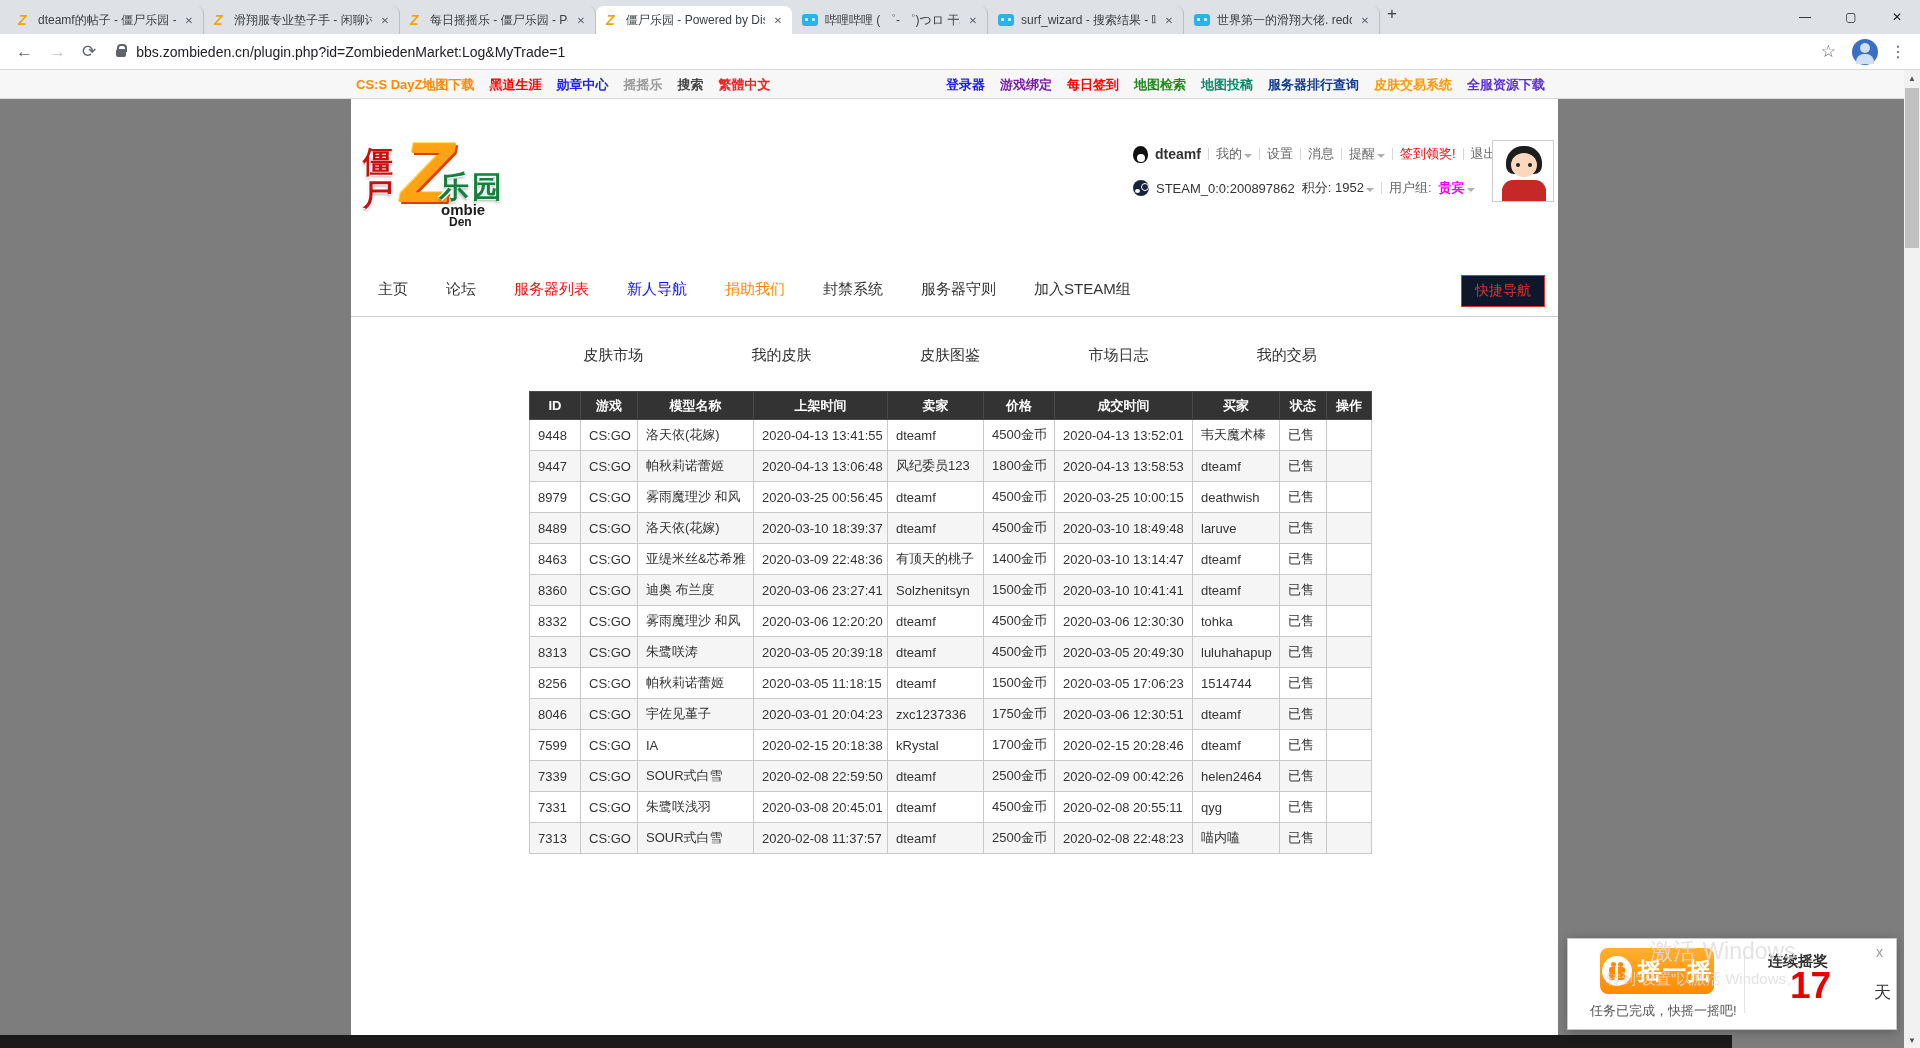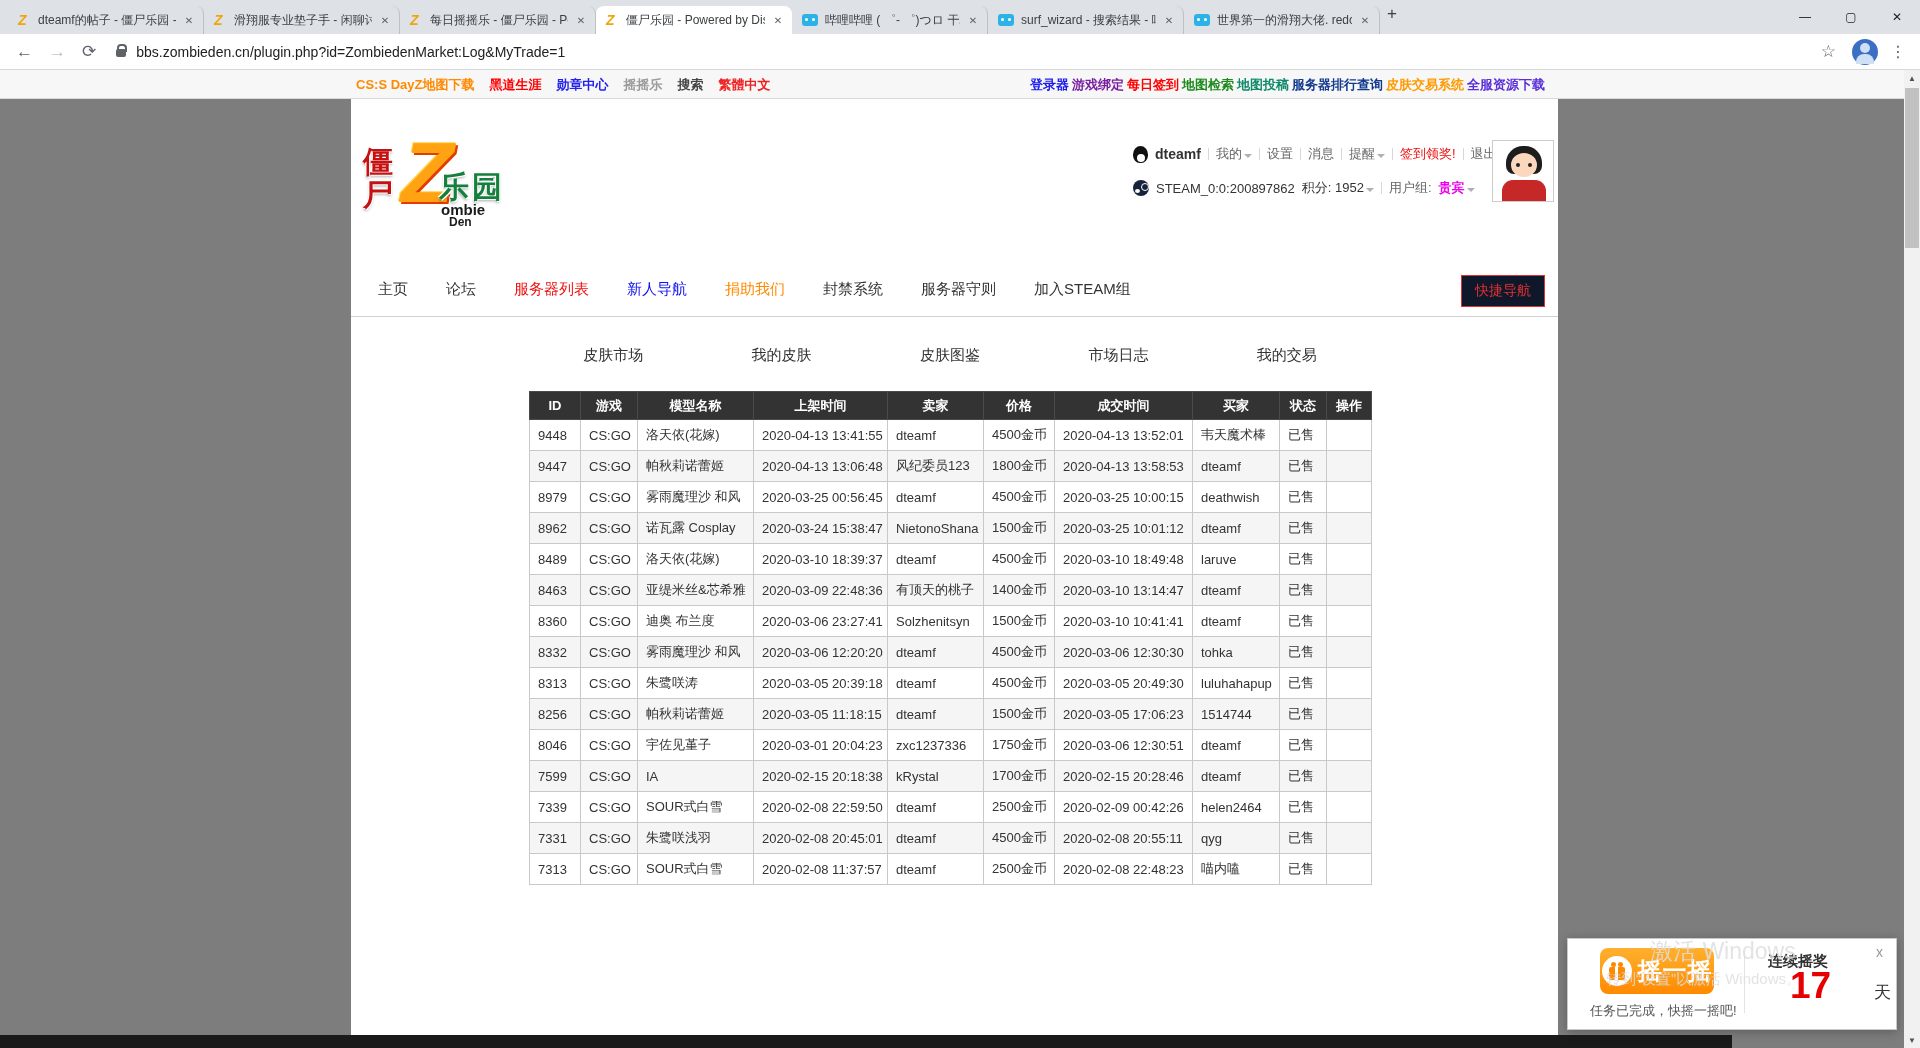--- a/index.html
+++ b/index.html
@@ -37,21 +37,21 @@
   .star { font-size:17px; color:#5f6368; margin-right:16px; }
   .profile-chip { width:26px; height:26px; border-radius:50%; background:#3b6fc4; margin-right:12px; position:relative; }
   .profile-chip::before { content:''; position:absolute; left:8px; top:4px; width:10px; height:10px; background:#cfe0f5; border-radius:50%; }
   .profile-chip::after { content:''; position:absolute; left:4px; top:15px; width:18px; height:10px; background:#cfe0f5; border-radius:8px 8px 0 0; }
   .kebab { font-size:16px; color:#5f6368; margin-right:14px; }
 
   
   .menustrip { position:absolute; left:0; top:70px; width:1920px; height:29px; background:#f7f7f7;
                border-bottom:1px solid #d9d9d9; font-size:13px; font-weight:bold; }
   .mleft { position:absolute; left:356px; top:6px; display:flex; gap:15px; white-space:nowrap;}
-  .mright { position:absolute; right:375px; top:6px; display:flex; gap:3px; white-space:nowrap;}
+  .mright { position:absolute; right:375px; top:6px; display:flex; gap:15px; white-space:nowrap;}
 
   
   .content { position:absolute; left:351px; top:99px; width:1207px; height:936px; background:#fff; }
 
   .logo { position:absolute; left:10px; top:40px; width:170px; height:92px; }
   .logo .z { position:absolute; left:40px; top:-10px; font-size:86px; line-height:1; font-weight:bold; font-style:italic;
              color:#ffa312; text-shadow:2px 2px 0 #e23c00,-1px -1px 0 #ffd24a; }
   .logo .zhred { position:absolute; left:2px; top:6px; width:36px; font-size:30px; line-height:1.1; font-weight:bold;
                  color:#c51111; text-shadow:1px 1px 0 #fff,-1px -1px 0 #fff,0 2px 3px rgba(0,0,0,.35); }
   .logo .zhblue { position:absolute; left:78px; top:28px; font-size:30px; font-weight:bold; letter-spacing:3px;
@@ -391,32 +391,20 @@
           <td>雾雨魔理沙 和风</td>
           <td>2020-03-25 00:56:45</td>
           <td>dteamf</td>
           <td>4500金币</td>
           <td>2020-03-25 10:00:15</td>
           <td>deathwish</td>
           <td>已售</td>
           <td></td>
         </tr>
 
-        <tr>
-          <td>8962</td>
-          <td>CS:GO</td>
-          <td>诺瓦露 Cosplay</td>
-          <td>2020-03-24 15:38:47</td>
-          <td>NietonoShana</td>
-          <td>1500金币</td>
-          <td>2020-03-25 10:01:12</td>
-          <td>dteamf</td>
-          <td>已售</td>
-          <td></td>
-        </tr>
 
         <tr>
           <td>8489</td>
           <td>CS:GO</td>
           <td>洛天依(花嫁)</td>
           <td>2020-03-10 18:39:37</td>
           <td>dteamf</td>
           <td>4500金币</td>
           <td>2020-03-10 18:49:48</td>
           <td>laruve</td>
@@ -528,21 +516,21 @@
           <td>2020-02-09 00:42:26</td>
           <td>helen2464</td>
           <td>已售</td>
           <td></td>
         </tr>
 
         <tr>
           <td>7331</td>
           <td>CS:GO</td>
           <td>朱鹭咲浅羽</td>
-          <td>2020-02-08 20:45:01</td>
+          <td>2020-03-08 20:45:01</td>
           <td>dteamf</td>
           <td>4500金币</td>
           <td>2020-02-08 20:55:11</td>
           <td>qyg</td>
           <td>已售</td>
           <td></td>
         </tr>
 
         <tr>
           <td>7313</td>

